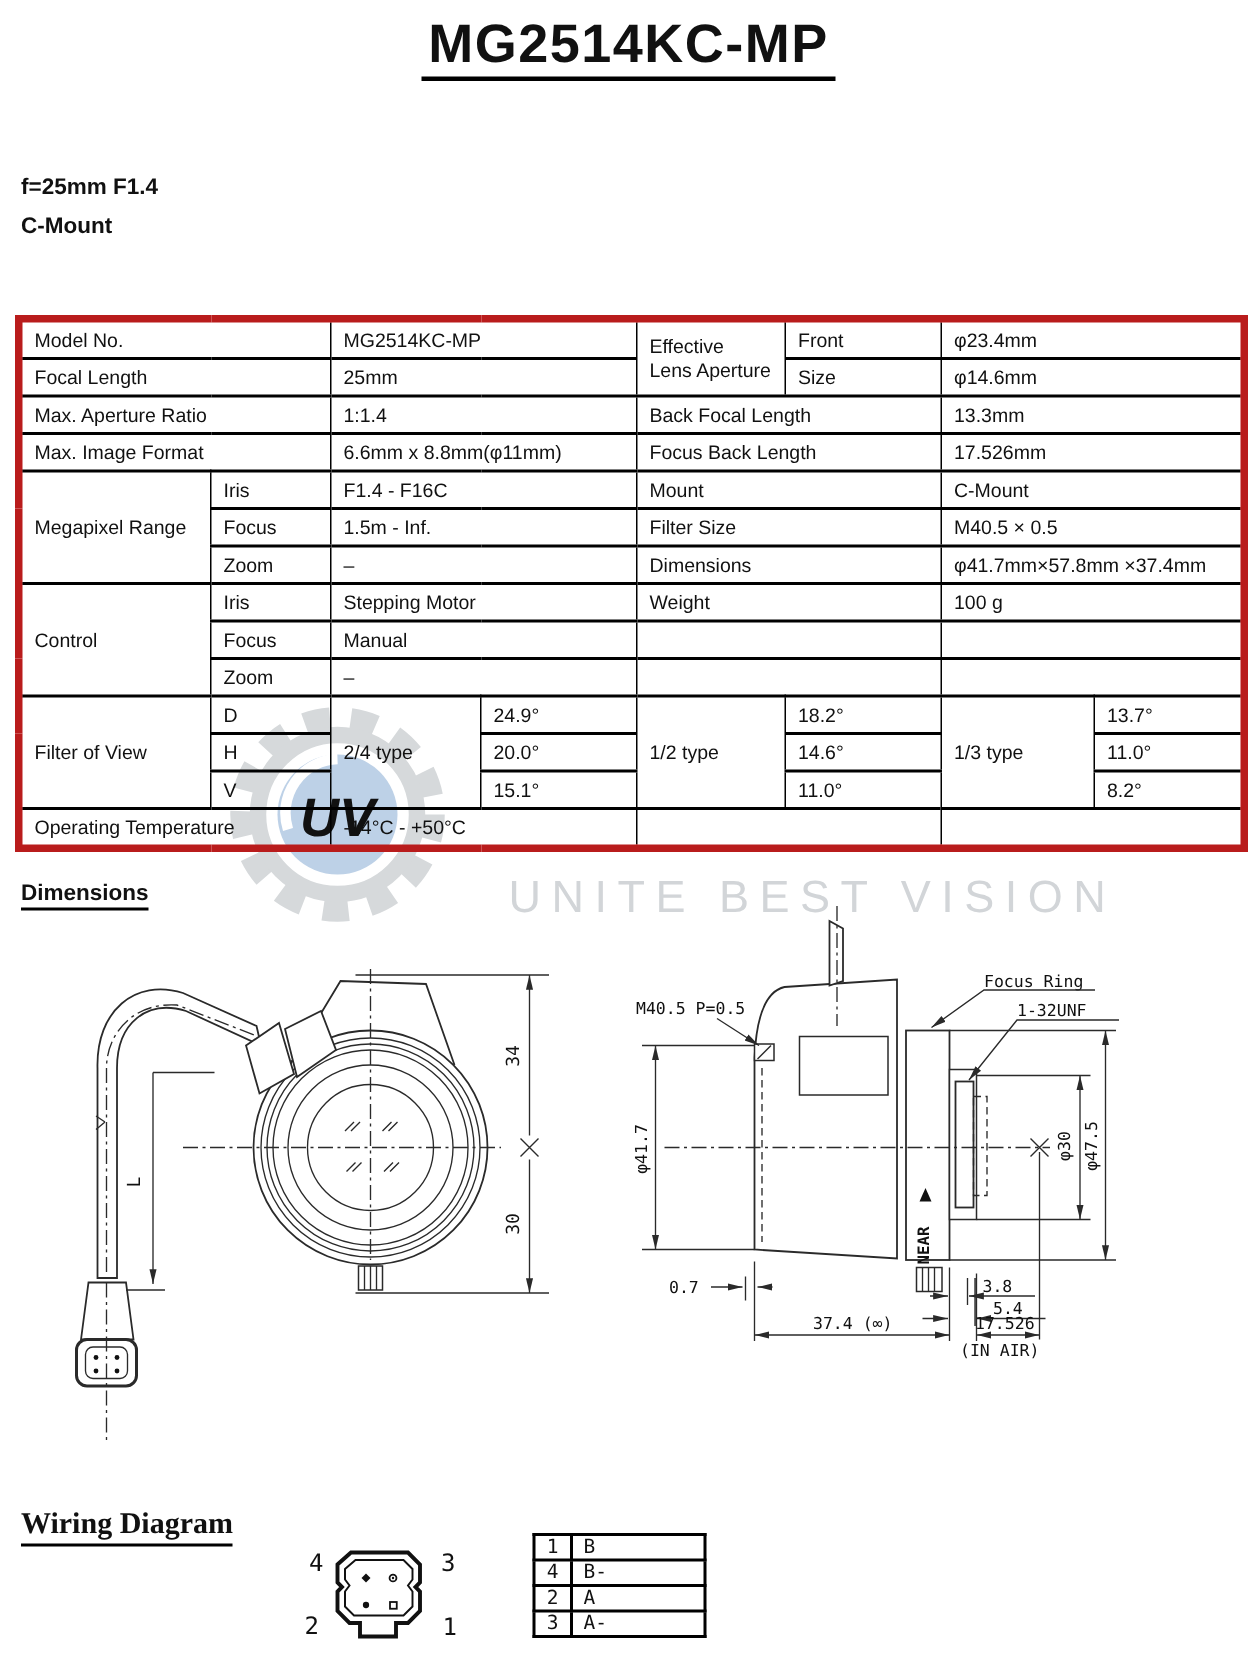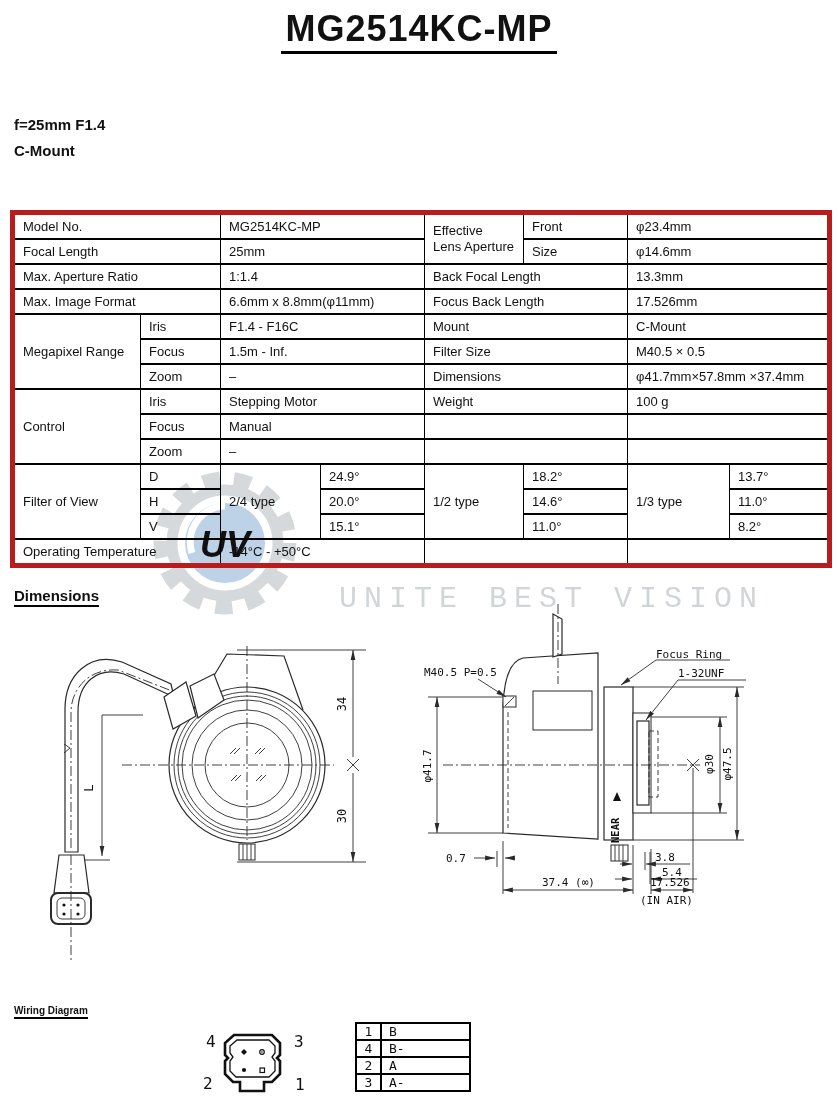--- a/index.html
+++ b/index.html
@@ -10,21 +10,21 @@
   .layer{position:absolute;}
   
   #watermark{left:12px;top:440px;width:704px;height:200px;z-index:0;}
   #wm-cn{
     position:absolute;left:312px;top:2px;font-size:102px;line-height:1;
     font-weight:bold;color:#dadada;letter-spacing:1px;white-space:nowrap;
     font-family:"DejaVu Sans", sans-serif;
   }
   #wm-en{
     position:absolute;left:327px;top:142px;font-size:30px;letter-spacing:7px;
-    color:#d2d5d8;font-family:Liberation Mono, monospace;white-space:nowrap;
+    color:#d2d5d8;font-family:Liberation Sans, sans-serif;white-space:nowrap;
   }
   
   #title-wrap{left:0;top:8px;width:838px;text-align:center;z-index:2;}
   #title{
     display:inline-block;font-size:36px;font-weight:bold;letter-spacing:1px;
     border-bottom:3px solid #000;padding:0 4px 1px 4px;
     font-family:"Liberation Sans",sans-serif;
   }
   #desc{left:14px;top:112px;z-index:2;font-size:15px;font-weight:bold;line-height:26px;}
   
@@ -39,21 +39,21 @@
   }
   #spec-table{border:5px solid #b91c1c;}
   .two-line div{line-height:16px;}
   .two-line{padding-top:3px !important;padding-bottom:3px !important;margin-top:44px;}
   
   .sec-heading{
     z-index:2;font-size:15px;font-weight:bold;
     border-bottom:2px solid #000;padding-bottom:1px;
   }
   #dim-heading{left:14px;top:587px;}
-  #wiring-heading{left:14px;top:1005px;font-size:10px;}
+  #wiring-heading{left:14px;top:1005px;font-size:20px;font-family:Liberation Serif, serif;}
   
   #dims-svg{left:0;top:600px;z-index:1;}
   #conn-svg{left:195px;top:1015px;z-index:1;}
   svg text{font-family:"DejaVu Sans Mono",monospace;fill:#111;}
   .dline{stroke:#2a2a2a;stroke-width:1.2;fill:none;}
   .thin{stroke:#2a2a2a;stroke-width:0.9;fill:none;}
   .wfill{fill:#ffffff;stroke:#2a2a2a;stroke-width:1.2;}
   .cdash{stroke:#2a2a2a;stroke-width:0.9;fill:none;stroke-dasharray:10 3 2 3;}
   .hid{stroke:#2a2a2a;stroke-width:0.9;fill:none;stroke-dasharray:5 3;}
   

